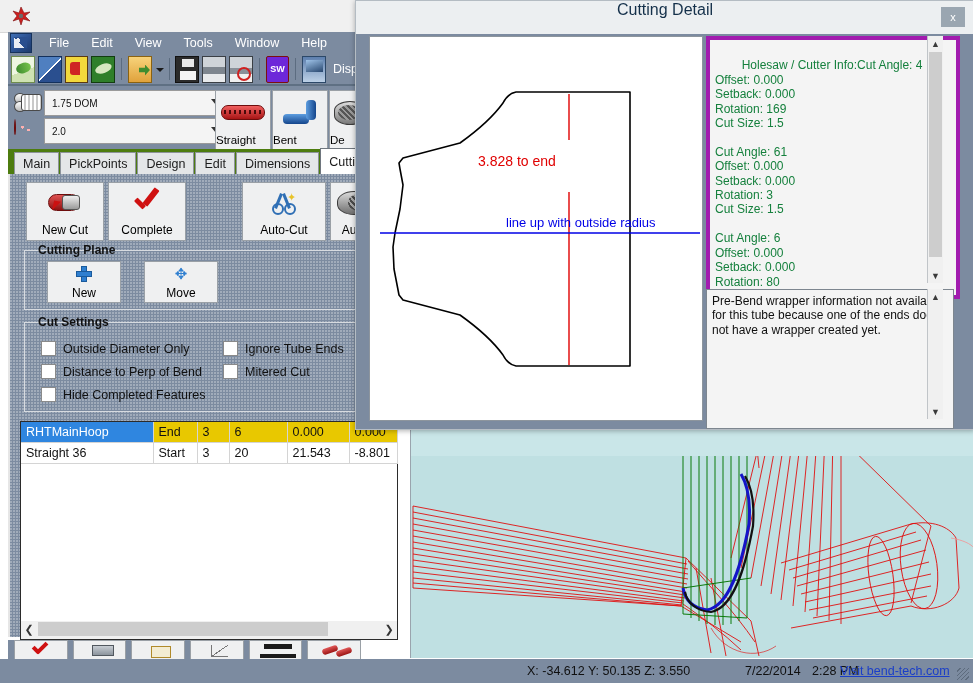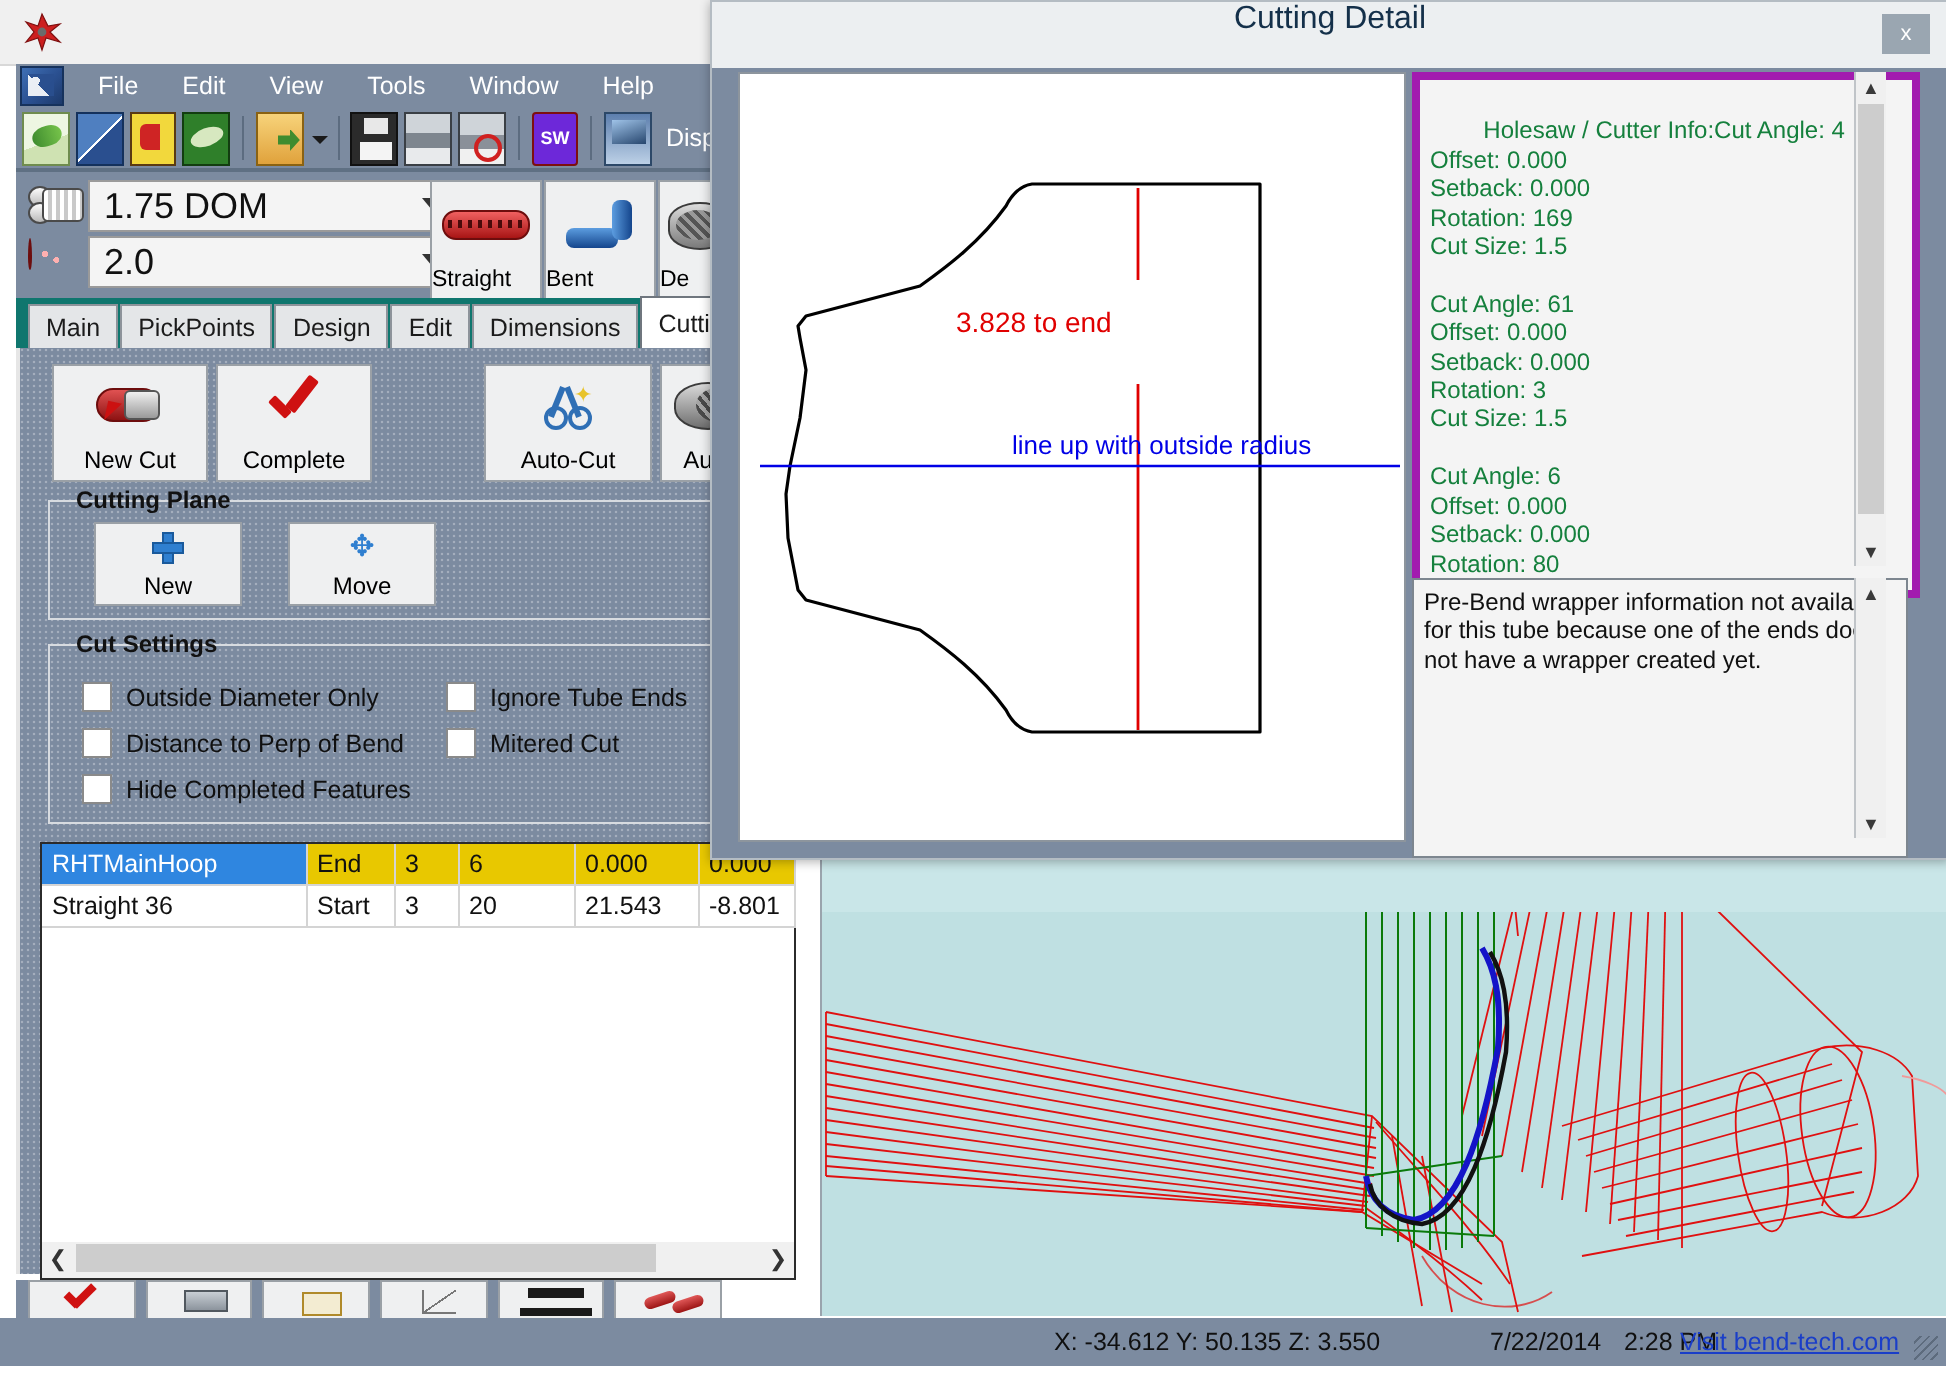--- a/index.html
+++ b/index.html
@@ -62,42 +62,42 @@
   .tube-icon i{position:absolute;border:1.5px solid #4a4a4a;background:linear-gradient(180deg,#fdfdfd,#b9b9b9);border-radius:50%;}
   .tube-icon i.a{left:0;top:1px;width:10px;height:9px;}
   .tube-icon i.b{left:0;top:9px;width:10px;height:9px;}
   .tube-icon i.c{left:7px;top:2px;width:19px;height:15px;border-radius:3px;background:repeating-linear-gradient(90deg,#fff 0 2px,#c9c9c9 2px 4px);}
   .mat-icon{width:24px;height:20px;border-radius:50% 50% 50% 50%/60% 60% 40% 40%;
        background:radial-gradient(circle at 40% 45%,#e23b3b,#a11414);border:1px solid #6d0d0d;position:relative;}
   .mat-icon:after{content:"";position:absolute;left:4px;top:4px;width:14px;height:10px;
        background:radial-gradient(circle at 25% 30%,#ffb0b0 0 1.5px,transparent 1.5px),
                   radial-gradient(circle at 65% 60%,#ffb0b0 0 1.5px,transparent 1.5px);}
   .cmb{position:absolute;left:30px;top:0;width:175px;height:24px;background:#f4f4f4;border:1px solid #9a9a9a;
-       display:flex;align-items:center;padding-left:7px;font-size:18px;color:#111;}
+       display:flex;align-items:center;padding-left:7px;font-size:10px;color:#111;}
   .cmb .arw{position:absolute;right:6px;top:8px;width:0;height:0;border-left:5px solid transparent;border-right:5px solid transparent;border-top:6px solid #333;}
 
   .typebtn{position:absolute;top:4px;height:55px;width:54px;background:#eff0f1;border:1px solid #9aa0a6;
       display:flex;flex-direction:column;align-items:flex-start;justify-content:flex-end;padding-bottom:3px;font-size:11.5px;}
   .typebtn .gly{flex:1;display:flex;align-items:center;justify-content:center;width:100%;}
   .straight-gly{width:42px;height:13px;border-radius:7px;background:linear-gradient(180deg,#f06060,#a81515);
       border:1px solid #6d0d0d;position:relative;}
   .straight-gly:after{content:"";position:absolute;left:2px;right:2px;top:4px;height:4px;
       background:repeating-linear-gradient(90deg,#4a0a0a 0 2px,transparent 2px 5px);}
   .bent-gly{width:34px;height:26px;position:relative;}
   .bent-gly:before{content:"";position:absolute;left:0;bottom:2px;width:26px;height:10px;border-radius:4px;
       background:linear-gradient(180deg,#5c9de0,#14458c);}
   .bent-gly:after{content:"";position:absolute;right:1px;top:0;width:10px;height:20px;border-radius:4px;
       background:linear-gradient(90deg,#5c9de0,#14458c);}
   .die-gly{width:30px;height:22px;border-radius:50%/40%;position:relative;
       background:linear-gradient(180deg,#dcdcdc,#7a7a7a);border:1px solid #3b3b3b;overflow:hidden;}
   .die-gly:after{content:"";position:absolute;left:3px;top:3px;width:22px;height:15px;border-radius:50%;
       background:repeating-linear-gradient(45deg,#555 0 2px,#999 2px 4px);}
 
   
-  .tabrow{position:absolute;left:8px;top:149px;width:347px;height:25px;background:#0f766e;
+  .tabrow{position:absolute;left:8px;top:149px;width:347px;height:25px;background:#4d7c0f;
       display:flex;align-items:flex-end;padding-left:6px;}
   .tab{height:21px;padding:0 8px;background:#e4e6e8;border:1px solid #8d939a;border-bottom:none;
       display:flex;align-items:center;font-size:12.5px;color:#1b1b1b;margin-right:1px;}
   .tab.active{background:#ffffff;height:25px;font-weight:400;border-color:#6f767e;}
 
   
   .panel{position:absolute;left:8px;top:174px;width:347px;height:463px;
       background-color:#7c8ba0;
       background-image:radial-gradient(circle at 1px 1px,rgba(255,255,255,.30) .7px,transparent .8px);
       background-size:3px 3px;border-left:2px solid #e6e6e6;}

